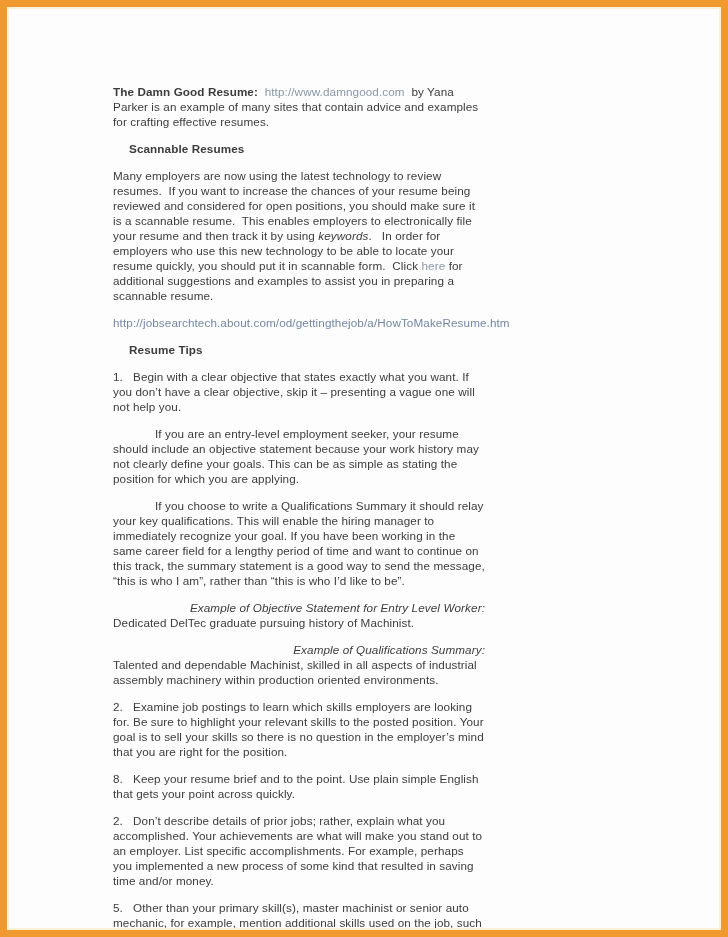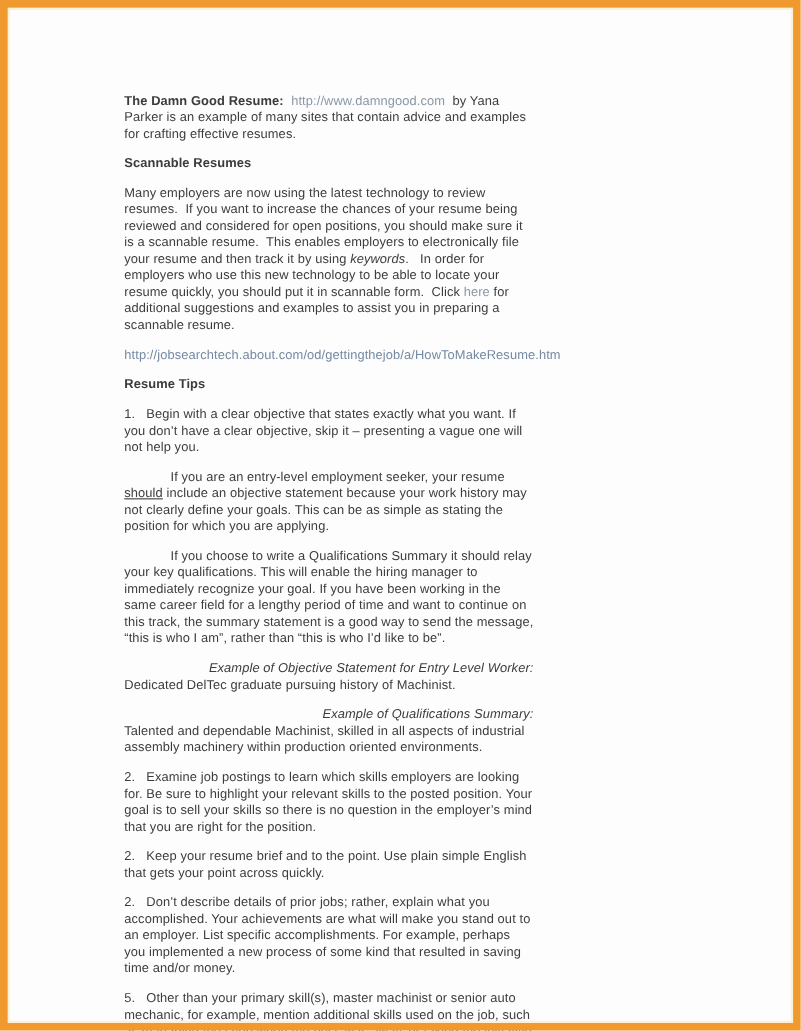--- a/index.html
+++ b/index.html
@@ -36,25 +36,25 @@
     font-size: 11.7px;
     line-height: 15px;
     letter-spacing: 0.1px;
   }
   .para {
     margin: 0 0 12px 0;
     white-space: pre-wrap;
   }
   .heading {
     font-weight: bold;
-    margin: 0 0 12px 0;
+    margin: 0 0 12px 16px;
   }
   .b { font-weight: bold; }
   .i { font-style: italic; text-align: right; }
-  .u { text-decoration: underline; }
+  .u { }
   .indent { text-indent: 42px; }
   .link { color: #8a97a6; cursor: pointer; }
   .url-link { color: #7488a3; cursor: pointer; text-align: center; }
   .line { display: block; }
 </style>
 </head>
 <body>
 
 <div class="frame"></div>
 
@@ -75,19 +75,19 @@
   <p class="para indent"><span>If you are an entry-level employment seeker, your resume </span><span class="u">should</span><span> include an objective statement because your work history may not clearly define your goals. This can be as simple as stating the position for which you are applying.</span></p>
 
   <p class="para indent">If you choose to write a Qualifications Summary it should relay your key qualifications. This will enable the hiring manager to immediately recognize your goal. If you have been working in the same career field for a lengthy period of time and want to continue on this track, the summary statement is a good way to send the message, “this is who I am”, rather than “this is who I’d like to be”.</p>
 
   <p class="para"><span class="line i">Example of Objective Statement for Entry Level Worker:</span><span class="line">Dedicated DelTec graduate pursuing history of Machinist.</span></p>
 
   <p class="para"><span class="line i">Example of Qualifications Summary:</span><span class="line">Talented and dependable Machinist, skilled in all aspects of industrial assembly machinery within production oriented environments.</span></p>
 
   <p class="para">2.   Examine job postings to learn which skills employers are looking for. Be sure to highlight your relevant skills to the posted position. Your goal is to sell your skills so there is no question in the employer’s mind that you are right for the position.</p>
 
-  <p class="para">2.   Keep your resume brief and to the point. Use plain simple English that gets your point across quickly.</p>
+  <p class="para">8.   Keep your resume brief and to the point. Use plain simple English that gets your point across quickly.</p>
 
   <p class="para">2.   Don’t describe details of prior jobs; rather, explain what you accomplished. Your achievements are what will make you stand out to an employer. List specific accomplishments. For example, perhaps you implemented a new process of some kind that resulted in saving time and/or money.</p>
 
   <p class="para">5.   Other than your primary skill(s), master machinist or senior auto mechanic, for example, mention additional skills used on the job, such as managing the shop when the boss was away, or taking the initiative to work with customers and explain a product or service. Don’t forget to mention relevant courses or training you have taken to update your skills.</p>
 
 </div>
 
 </body></html>

